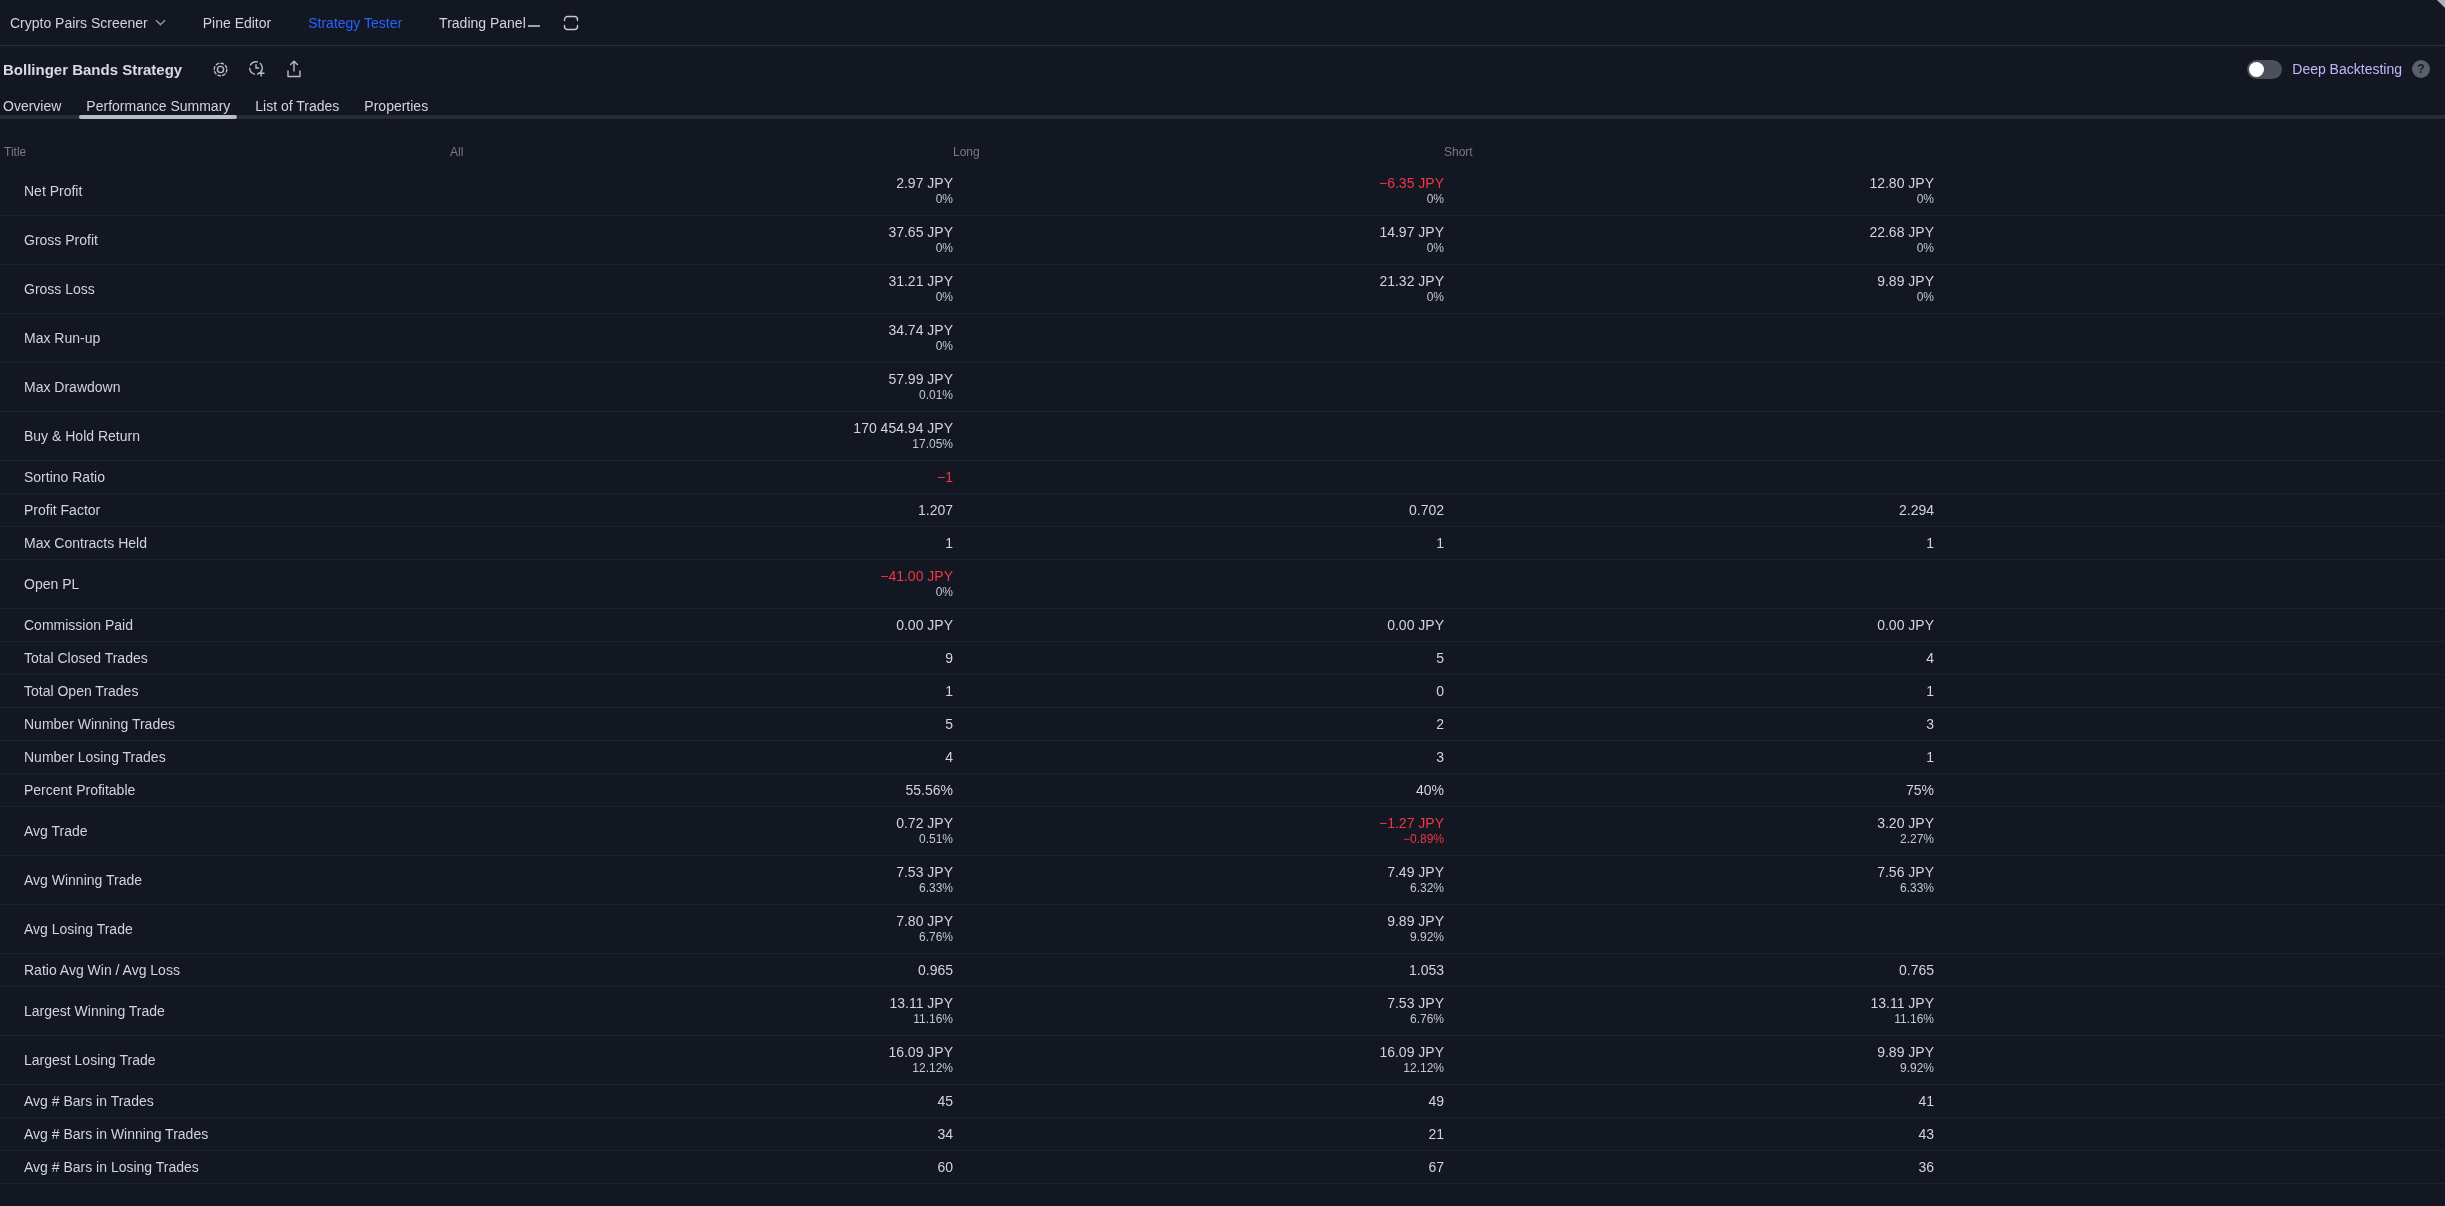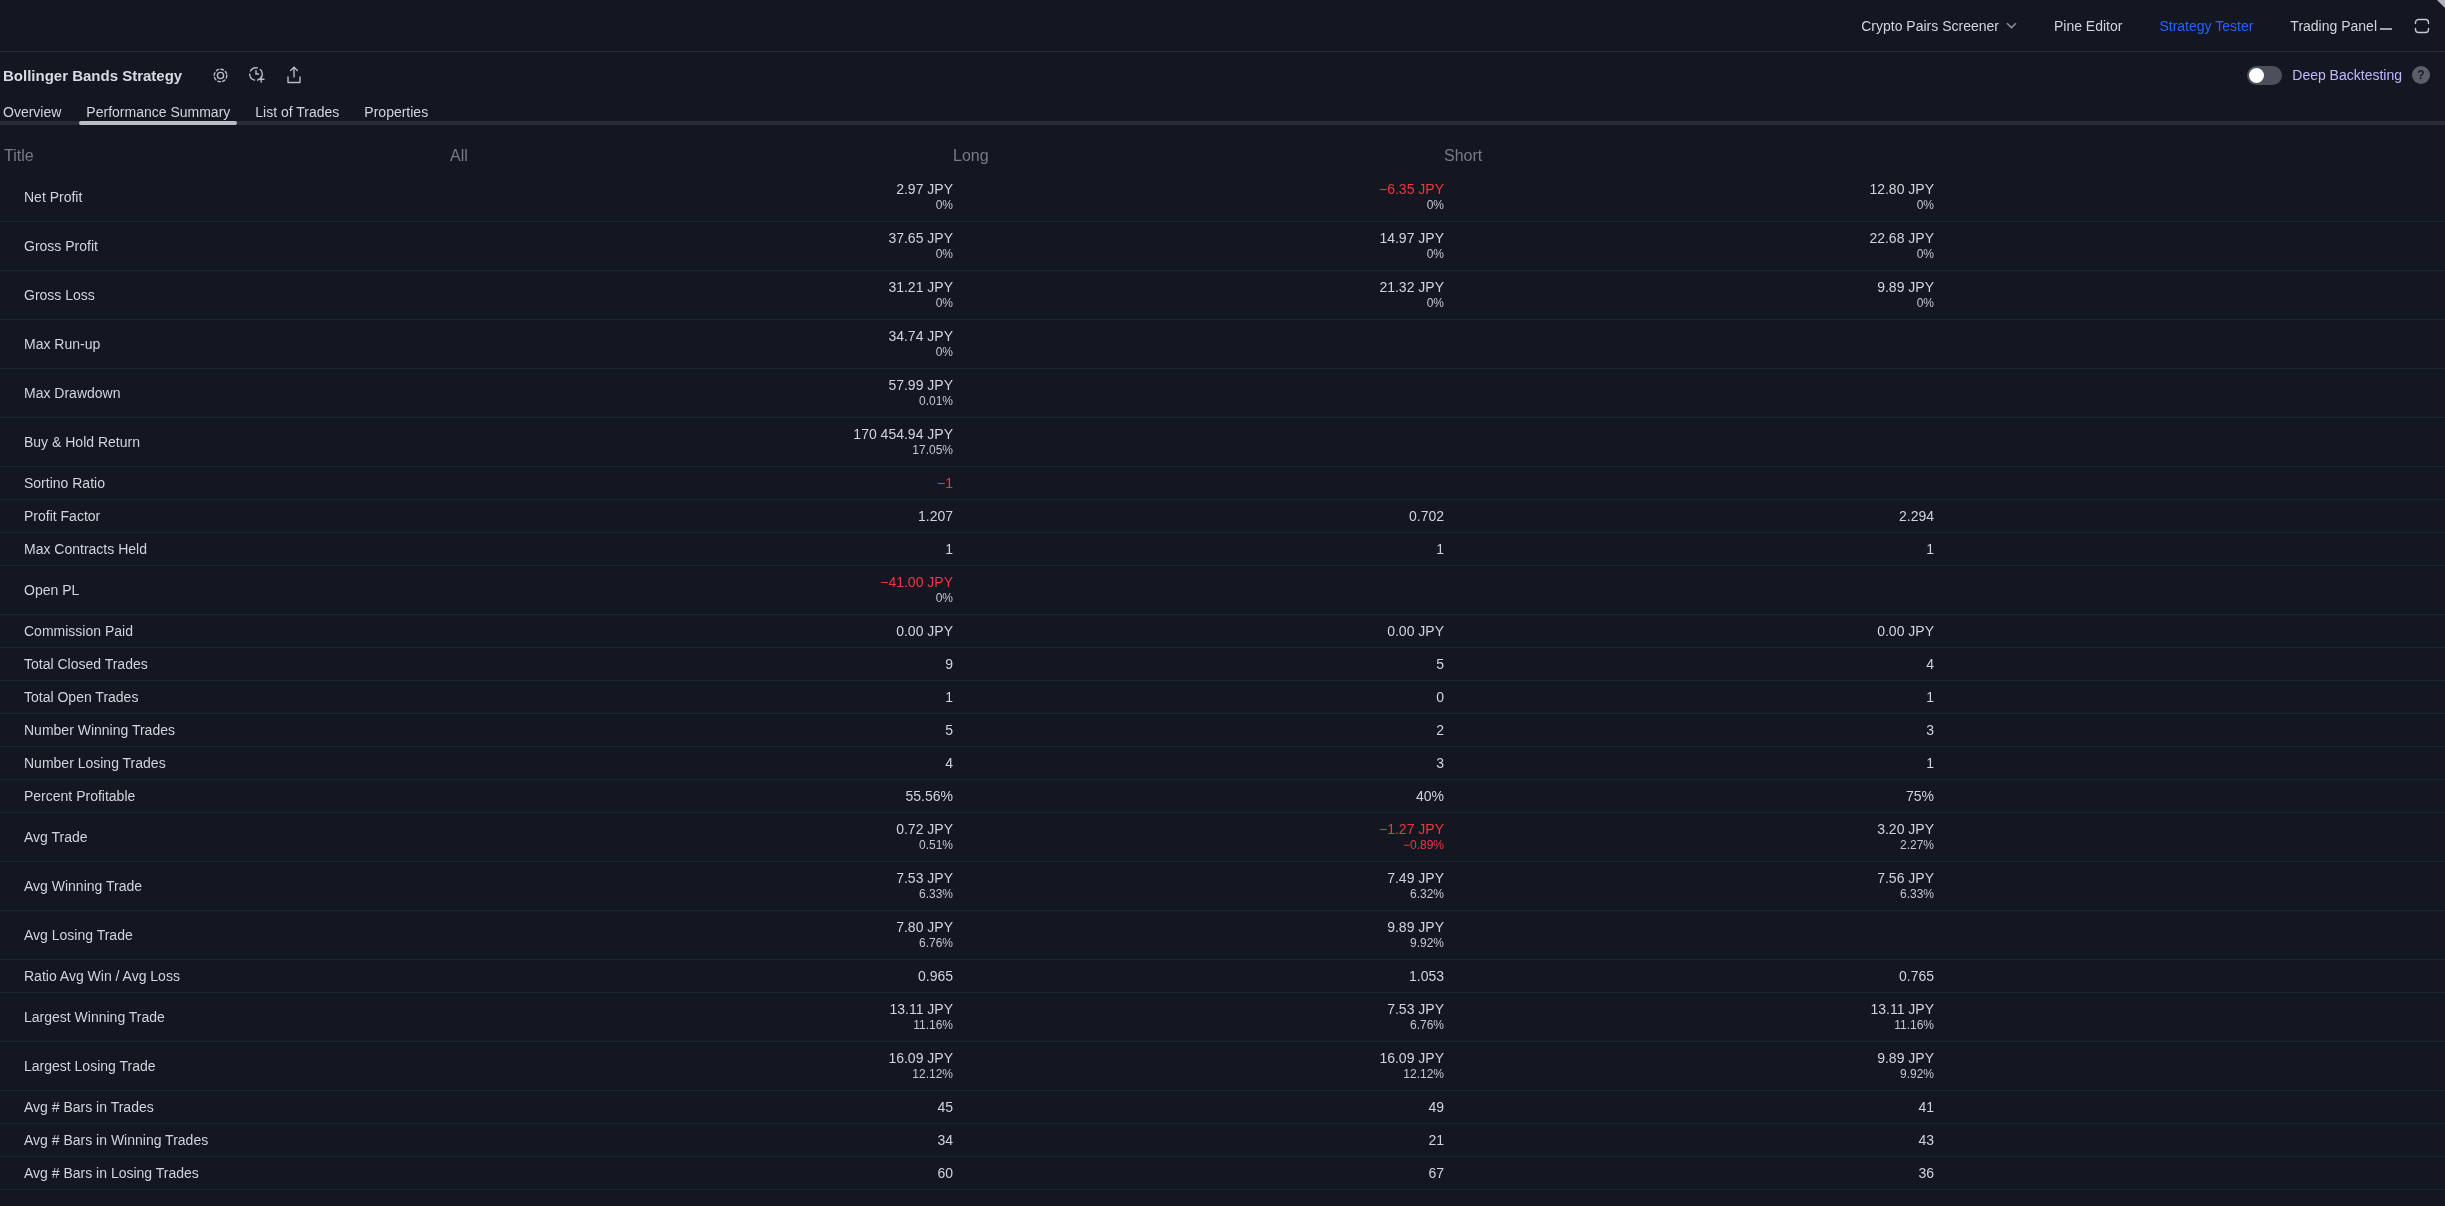--- a/index.html
+++ b/index.html
@@ -5,22 +5,22 @@
   * { margin:0; padding:0; box-sizing:border-box; }
   html,body { width:2445px; height:1206px; overflow:hidden; }
   body {
     background:#131722;
     color:#d1d4dc;
     font-family:"Liberation Sans","DejaVu Sans",sans-serif;
     position:relative;
   }
   
   .topbar {
-    height:52px;
-    display:flex; align-items:center; justify-content:flex-end;
+    height:46px;
+    display:flex; align-items:center; justify-content:flex-start;
     border-bottom:1px solid #2a2e39;
     padding:0 14px 0 10px;
   }
   .tb-left { display:flex; align-items:center; gap:37px; }
   .tb-item {
     font-size:14px; color:#d1d4dc; cursor:pointer;
     display:flex; align-items:center; gap:7px; white-space:nowrap;
   }
   .tb-item.active { color:#2962ff; }
   .tb-item svg { stroke:#8a8e99; }
@@ -70,21 +70,21 @@
     content:""; position:absolute; left:-7px; right:-7px; bottom:0; height:4px;
     background:#b9bdc6; border-radius:2px; z-index:2;
   }
   
   .trow-grid {
     display:grid;
     grid-template-columns:450px 503px 491px 490px 1fr;
     align-items:center;
   }
   .thead { height:48px; align-items:end; padding-bottom:8px; }
-  .th { font-size:16px; color:#787b86; }
+  .th { font-size:12px; color:#787b86; }
   .th.right { }
   .th.left { padding-left:4px; }
   .trow { border-bottom:1px solid #1d2230; }
   .trow.tall { height:49px; }
   .trow.short { height:33px; }
   .tlabel { font-size:14px; color:#d1d4dc; padding-left:4px; white-space:nowrap;margin-left:20px; }
   .tcell { text-align:right; }
   .val { font-size:14px; color:#d1d4dc; line-height:17px; white-space:nowrap; }
   .pct { font-size:12px; color:#c2c6d0; line-height:15px; white-space:nowrap; }
   .neg { color:#f23645 !important; }

